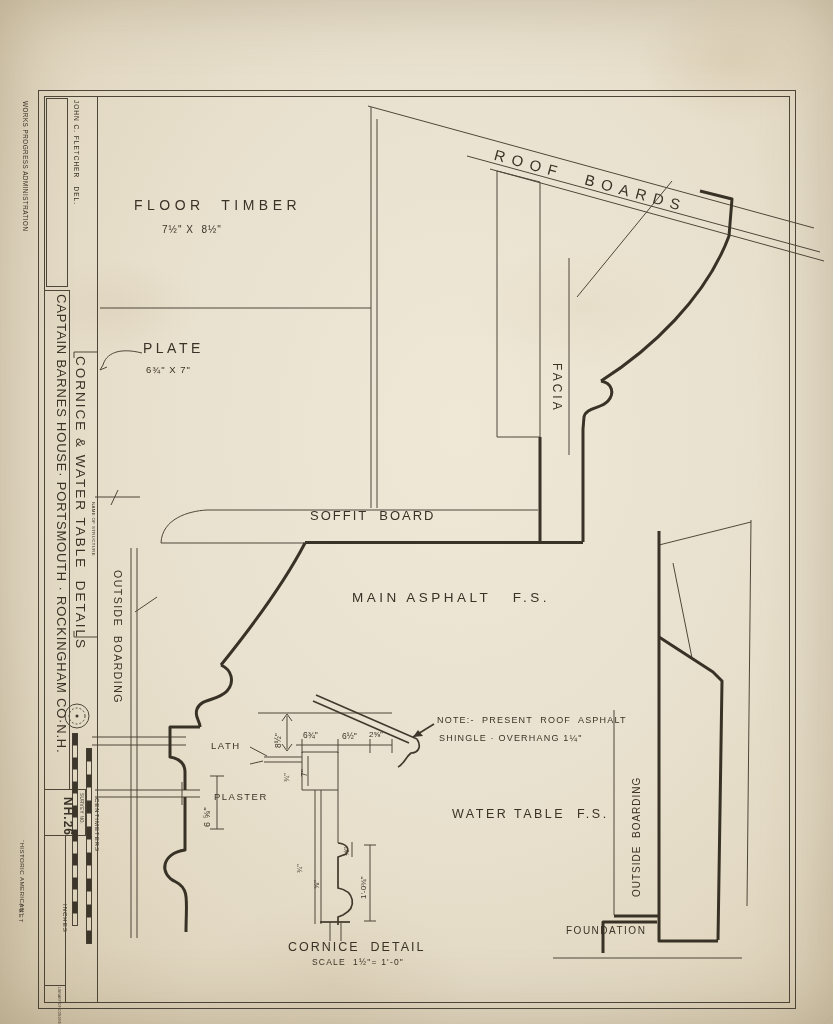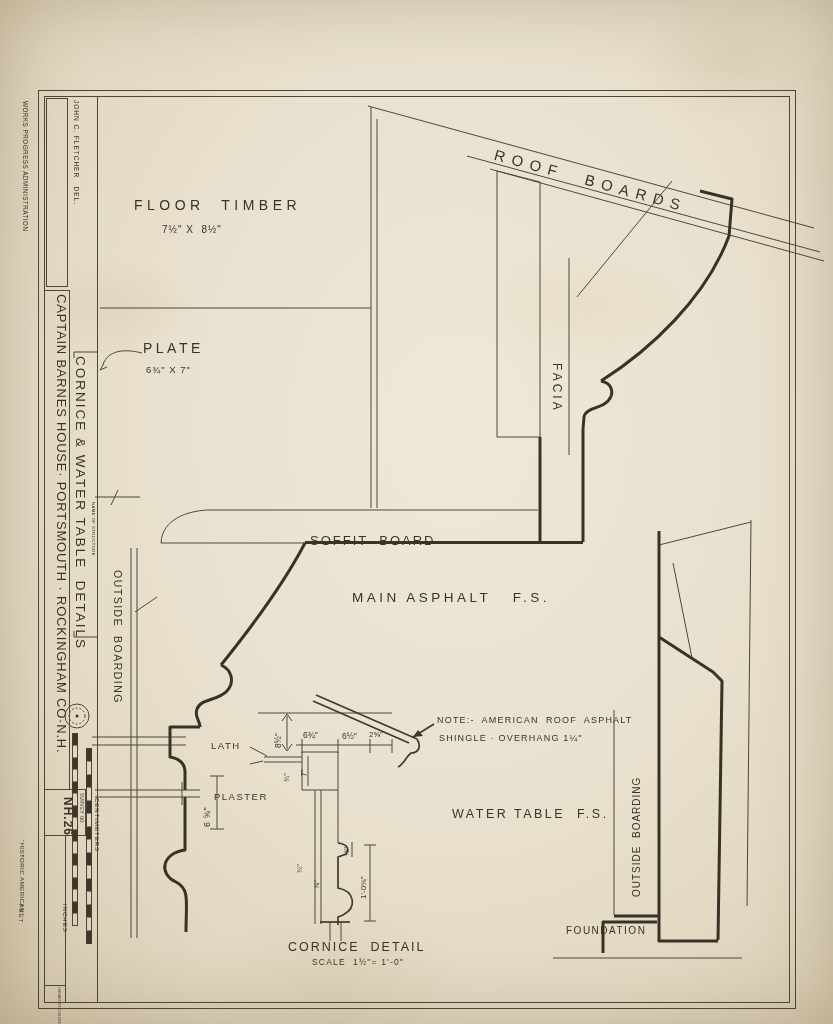--- a/index.html
+++ b/index.html
@@ -178,32 +178,32 @@
   <div class="lbl tilt" style="left:497px;top:146px;width:240px;font-size:15px;letter-spacing:7px;">ROOF  BOARDS</div>
 
   <div class="lbl" style="left:134px;top:197px;font-size:14px;letter-spacing:4.5px;">FLOOR  TIMBER</div>
   <div class="lbl" style="left:162px;top:224px;font-size:10px;letter-spacing:1px;">7½" X  8½"</div>
 
   <div class="lbl" style="left:143px;top:340px;font-size:14px;letter-spacing:3.5px;">PLATE</div>
   <div class="lbl" style="left:146px;top:365px;font-size:9.5px;letter-spacing:1px;">6¾" X 7"</div>
 
   <div class="lbl r90" style="left:563px;top:363px;width:60px;font-size:12px;letter-spacing:3px;">FACIA</div>
 
-  <div class="lbl" style="left:310px;top:534px;font-size:13px;letter-spacing:2px;">SOFFIT  BOARD</div>
+  <div class="lbl" style="left:310px;top:509px;font-size:13px;letter-spacing:2px;">SOFFIT  BOARD</div>
 
   <div class="lbl" style="left:352px;top:590px;font-size:13.5px;letter-spacing:3.5px;">MAIN ASPHALT   F.S.</div>
 
   <div class="lbl r90" style="left:124px;top:570px;width:152px;font-size:10.5px;letter-spacing:1.5px;">OUTSIDE  BOARDING</div>
 
   <div class="lbl" style="left:211px;top:741px;font-size:9.5px;letter-spacing:1.5px;">LATH</div>
   <div class="lbl" style="left:214px;top:757px;font-size:9.5px;letter-spacing:1.5px;margin-top:35px;">PLASTER</div>
 
   <div class="lbl rm90" style="left:202px;top:827px;width:48px;font-size:9px;letter-spacing:.5px;">6 ⅝"</div>
 
-  <div class="lbl" style="left:437px;top:715px;font-size:9px;letter-spacing:1.2px;">NOTE:-  AMERICAN  ROOF  ASPHALT</div>
+  <div class="lbl" style="left:437px;top:715px;font-size:9px;letter-spacing:1.2px;">NOTE:-  PRESENT  ROOF  ASPHALT</div>
   <div class="lbl" style="left:439px;top:733px;font-size:9px;letter-spacing:1.2px;">SHINGLE · OVERHANG 1¼"</div>
 
   <div class="lbl" style="left:452px;top:807px;font-size:12.5px;letter-spacing:2.5px;">WATER TABLE  F.S.</div>
 
   <div class="lbl" style="left:288px;top:940px;font-size:12.5px;letter-spacing:2px;">CORNICE  DETAIL</div>
   <div class="lbl" style="left:312px;top:958px;font-size:8.5px;letter-spacing:1.2px;">SCALE  1½"= 1'-0"</div>
 
   <div class="lbl rm90" style="left:631px;top:897px;width:126px;font-size:10px;letter-spacing:1px;">OUTSIDE  BOARDING</div>
 
   <div class="lbl" style="left:566px;top:925px;font-size:10px;letter-spacing:1.5px;">FOUNDATION</div>

